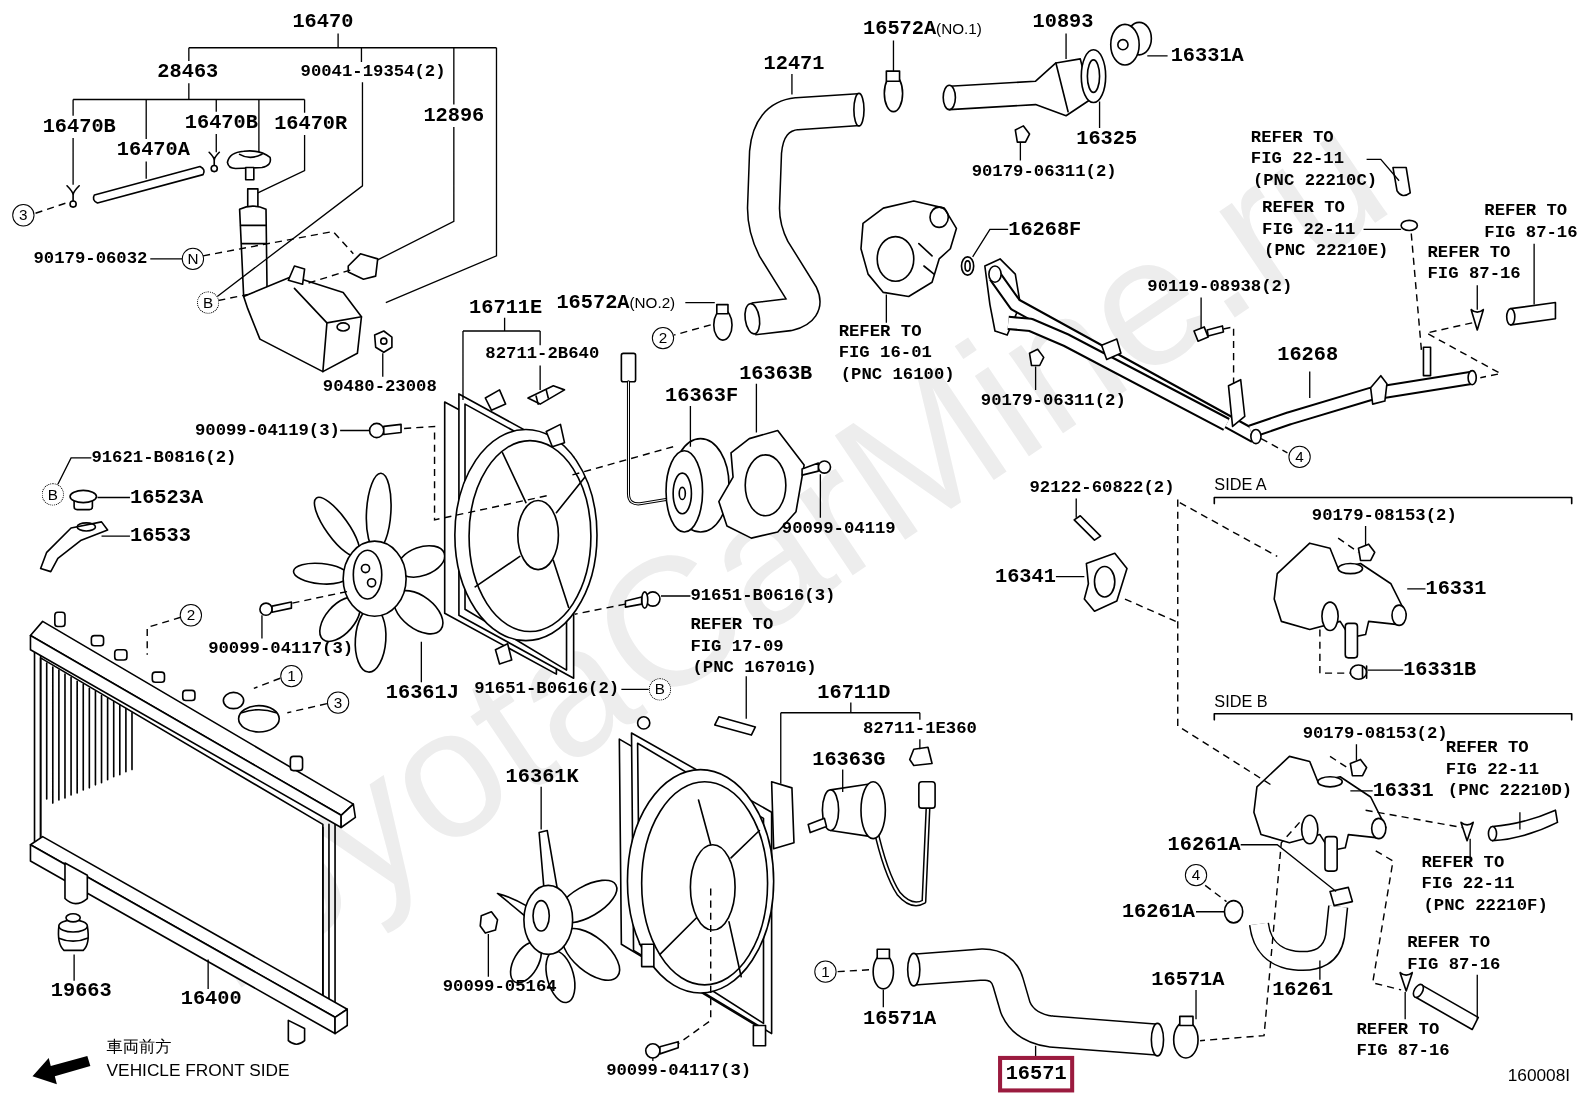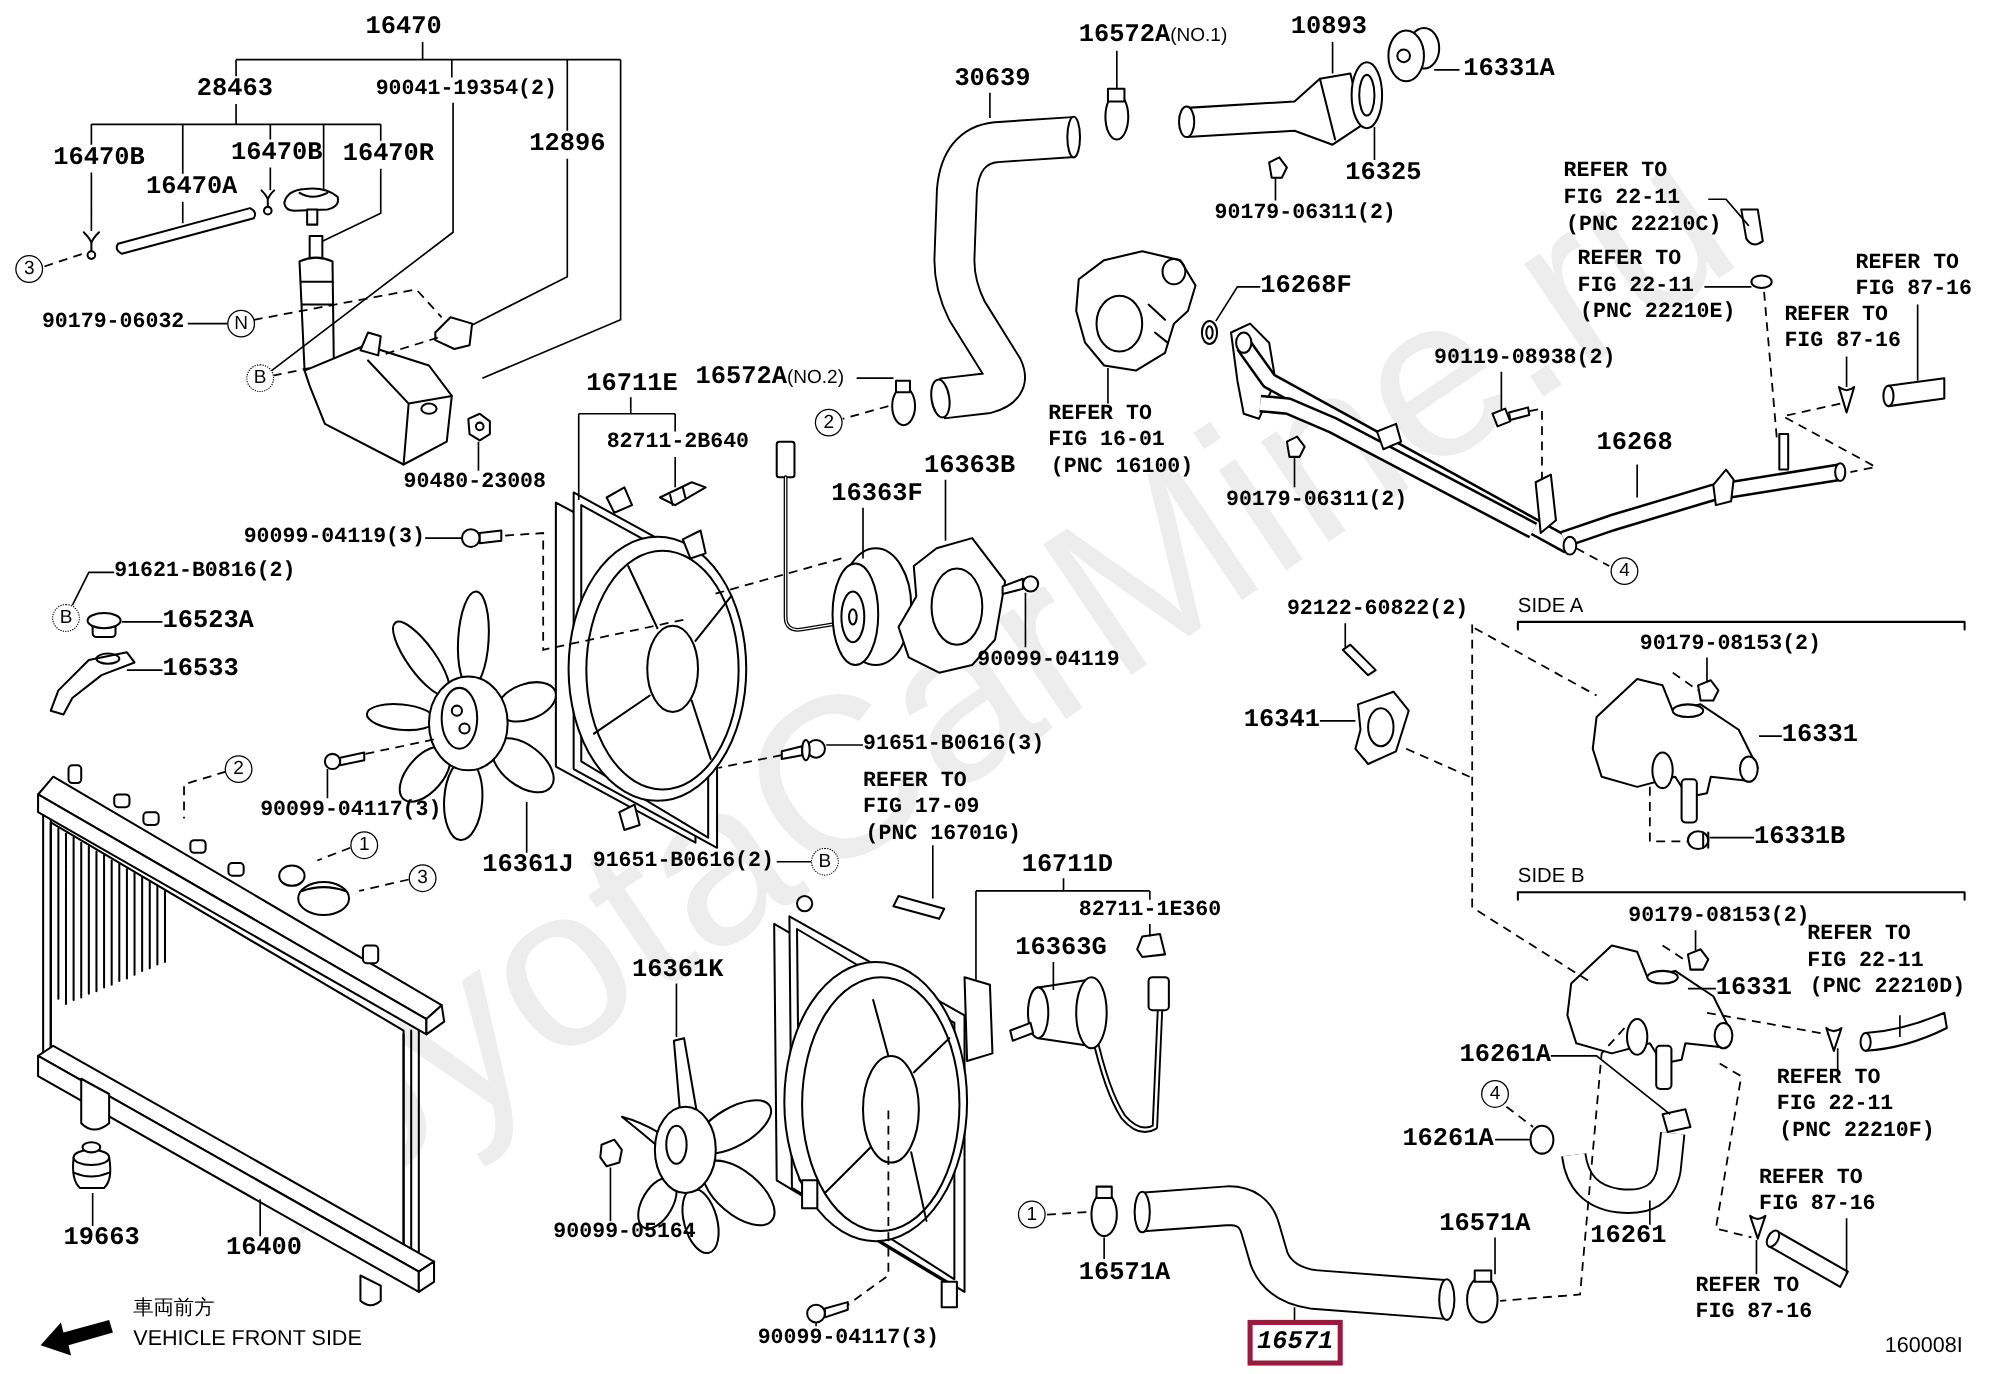--- a/index.html
+++ b/index.html
@@ -16,21 +16,21 @@
   .lbl{position:absolute;white-space:nowrap;line-height:1;color:#000;font-family:"Liberation Mono","DejaVu Sans Mono",monospace;font-weight:bold;cursor:pointer;}
   .pn{font-size:20px;}
   .ps{font-size:17px;}
   .note{font-family:"Liberation Sans",sans-serif;font-weight:normal;font-size:15px;}
   .ref{position:absolute;font-family:"Liberation Mono","DejaVu Sans Mono",monospace;font-weight:bold;font-size:17px;line-height:21px;white-space:nowrap;color:#000;cursor:pointer;}
   .ref .l3{padding-left:2px;}
   .co{position:absolute;width:22px;height:22px;border:1.5px solid #000;border-radius:50%;box-sizing:border-box;font-family:"Liberation Sans",sans-serif;font-size:15px;line-height:19px;text-align:center;background:#fff;color:#000;}
   .co.dsh{border-style:dotted;}
   .plain{position:absolute;font-family:"Liberation Sans","DejaVu Sans",sans-serif;white-space:nowrap;line-height:1;color:#000;}
   .sel{position:absolute;left:983px;top:1040px;width:75px;height:36px;border:4px solid #9b1b3f;box-sizing:border-box;display:flex;align-items:center;justify-content:center;cursor:pointer;}
-  .sel .lbl{position:static;font-style:italic;}
+  .sel .lbl{position:static;}
 </style>
 </head>
 <body>
 
 <div id="stage">
 
 <svg id="art" width="1568" height="1083" viewBox="0 0 1568 1083">
 
   <text x="760" y="610" text-anchor="middle" transform="rotate(-34 760 560)" style="font-family:'Liberation Sans',sans-serif;font-size:180px;fill:#ededed">ToyotaCarMine.ru</text>
 
@@ -375,21 +375,21 @@
 <div class="lbl pn" style="left:182px;top:111px">16470B</div>
 <div class="lbl pn" style="left:270px;top:112px">16470R</div>
 <div class="lbl pn" style="left:417px;top:104px">12896</div>
 <div class="lbl pn" style="left:115px;top:138px">16470A</div>
 <div class="lbl ps" style="left:33px;top:246px">90179-06032</div>
 <div class="lbl ps" style="left:318px;top:372px">90480-23008</div>
 <div class="lbl ps" style="left:192px;top:415px">90099-04119(3)</div>
 <div class="lbl ps" style="left:90px;top:442px">91621-B0816(2)</div>
 <div class="lbl pn" style="left:128px;top:480px">16523A</div>
 <div class="lbl pn" style="left:128px;top:518px">16533</div>
-<div class="lbl pn" style="left:752px;top:53px">30639</div>
+<div class="lbl pn" style="left:752px;top:53px">12471</div>
 <div class="lbl pn" style="left:850px;top:18px"><span>16572A</span><span class="note">(NO.1)</span></div>
 <div class="lbl pn" style="left:1017px;top:12px">10893</div>
 <div class="lbl pn" style="left:1153px;top:45px">16331A</div>
 <div class="lbl pn" style="left:1060px;top:127px">16325</div>
 <div class="lbl ps" style="left:957px;top:160px">90179-06311(2)</div>
 <div class="lbl pn" style="left:993px;top:216px">16268F</div>
 <div class="lbl pn" style="left:548px;top:288px"><span>16572A</span><span class="note">(NO.2)</span></div>
 <div class="lbl pn" style="left:462px;top:293px">16711E</div>
 <div class="lbl ps" style="left:478px;top:340px">82711-2B640</div>
 <div class="lbl pn" style="left:728px;top:358px">16363B</div>

